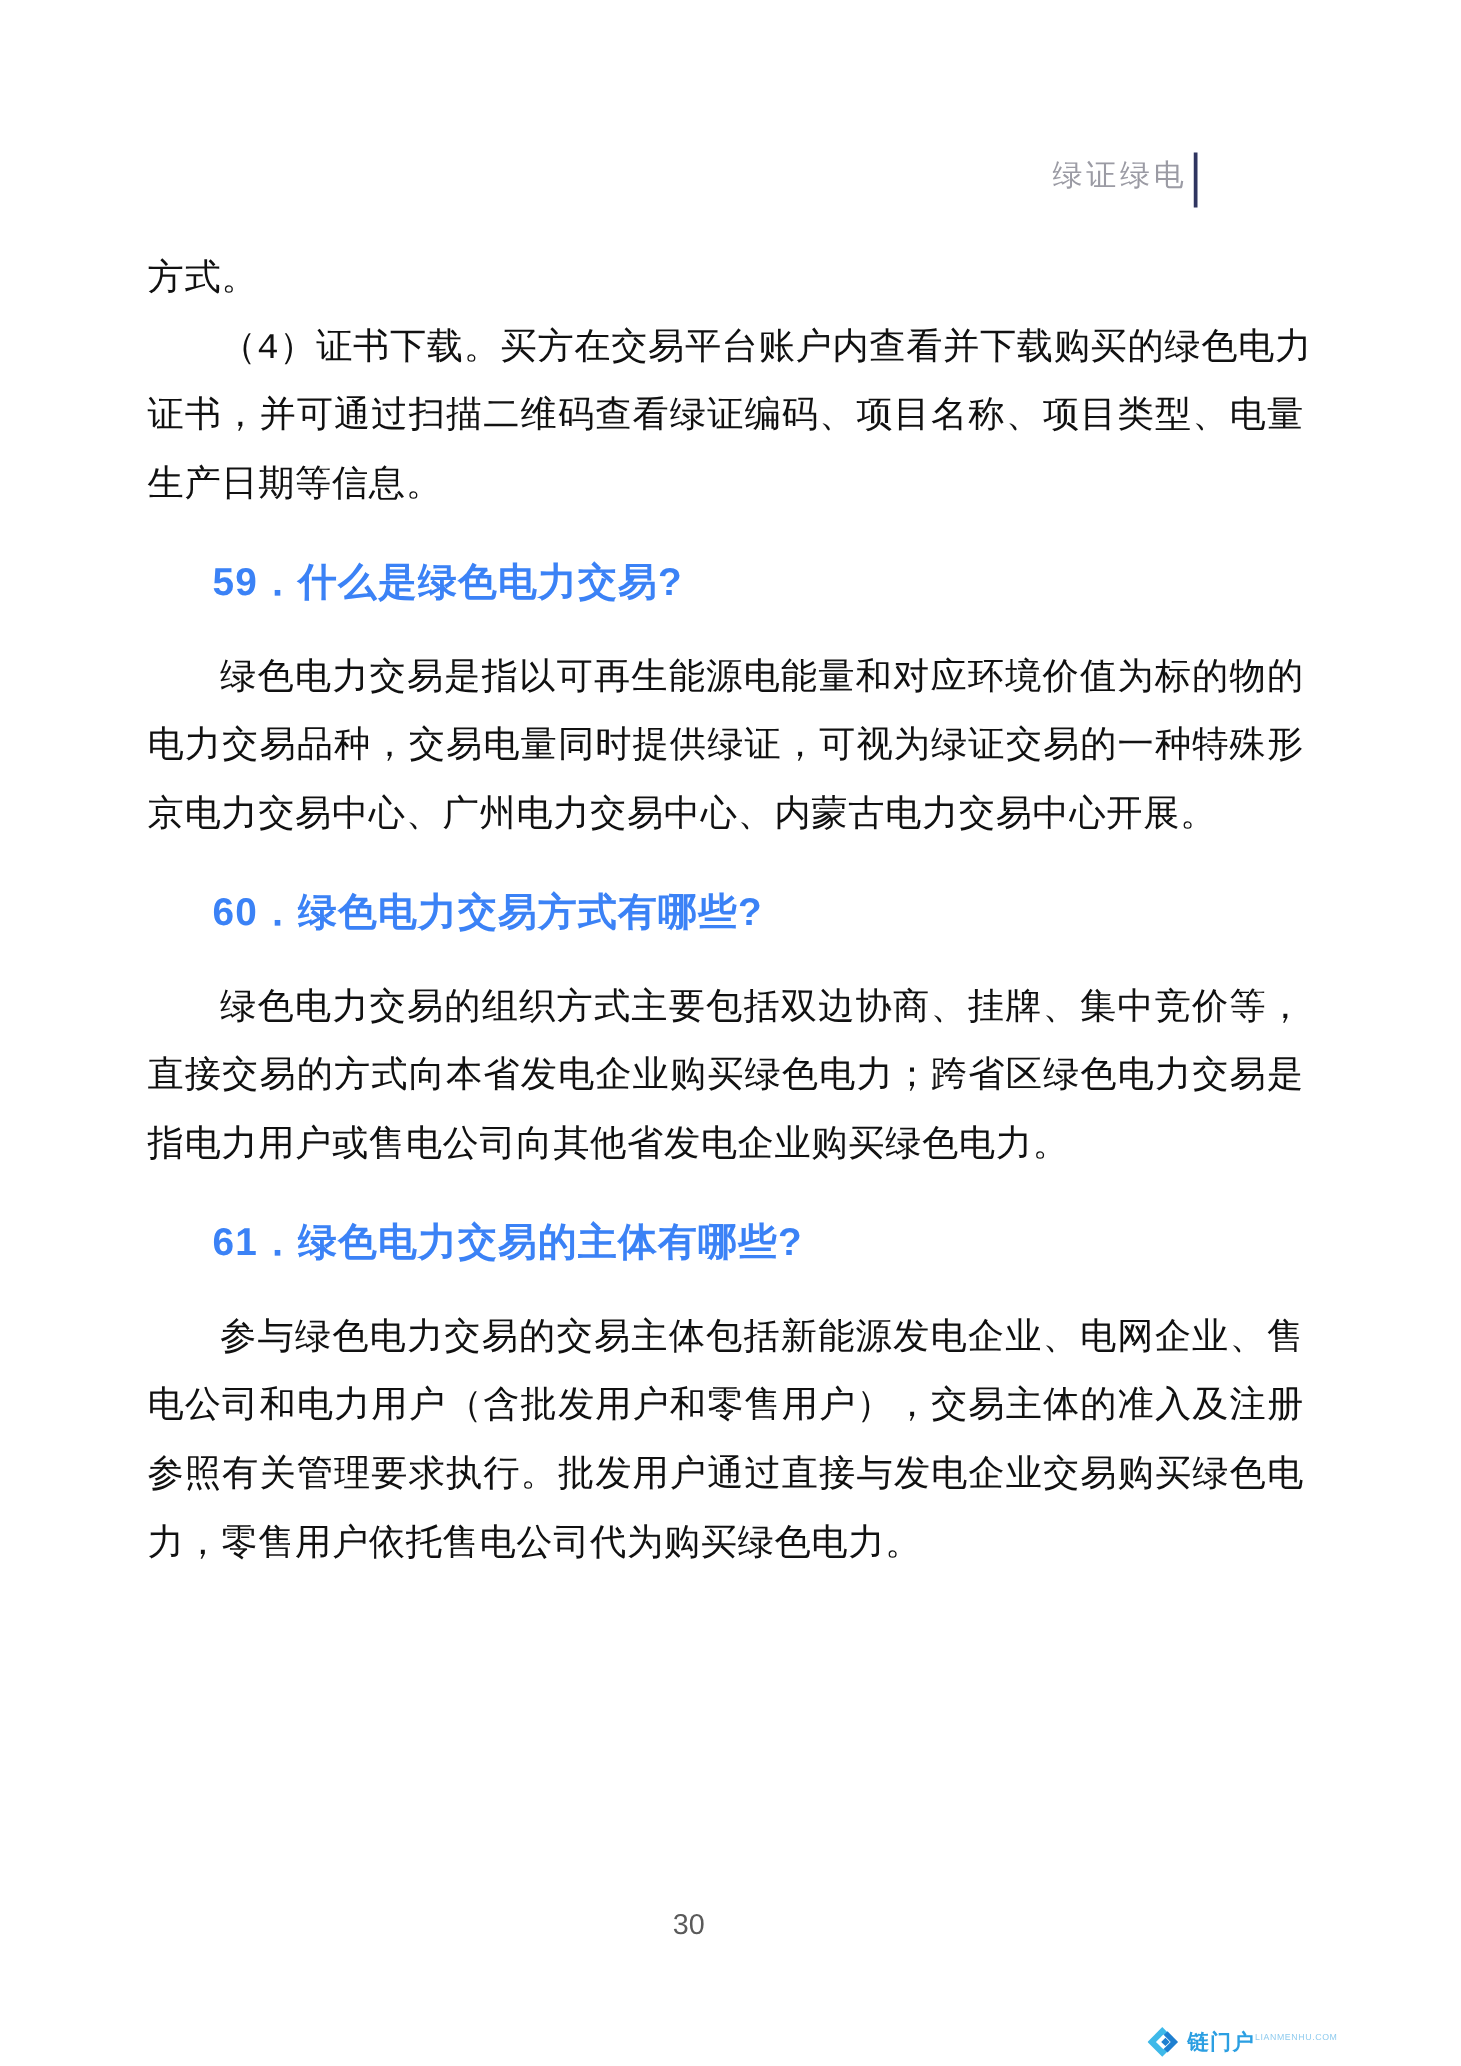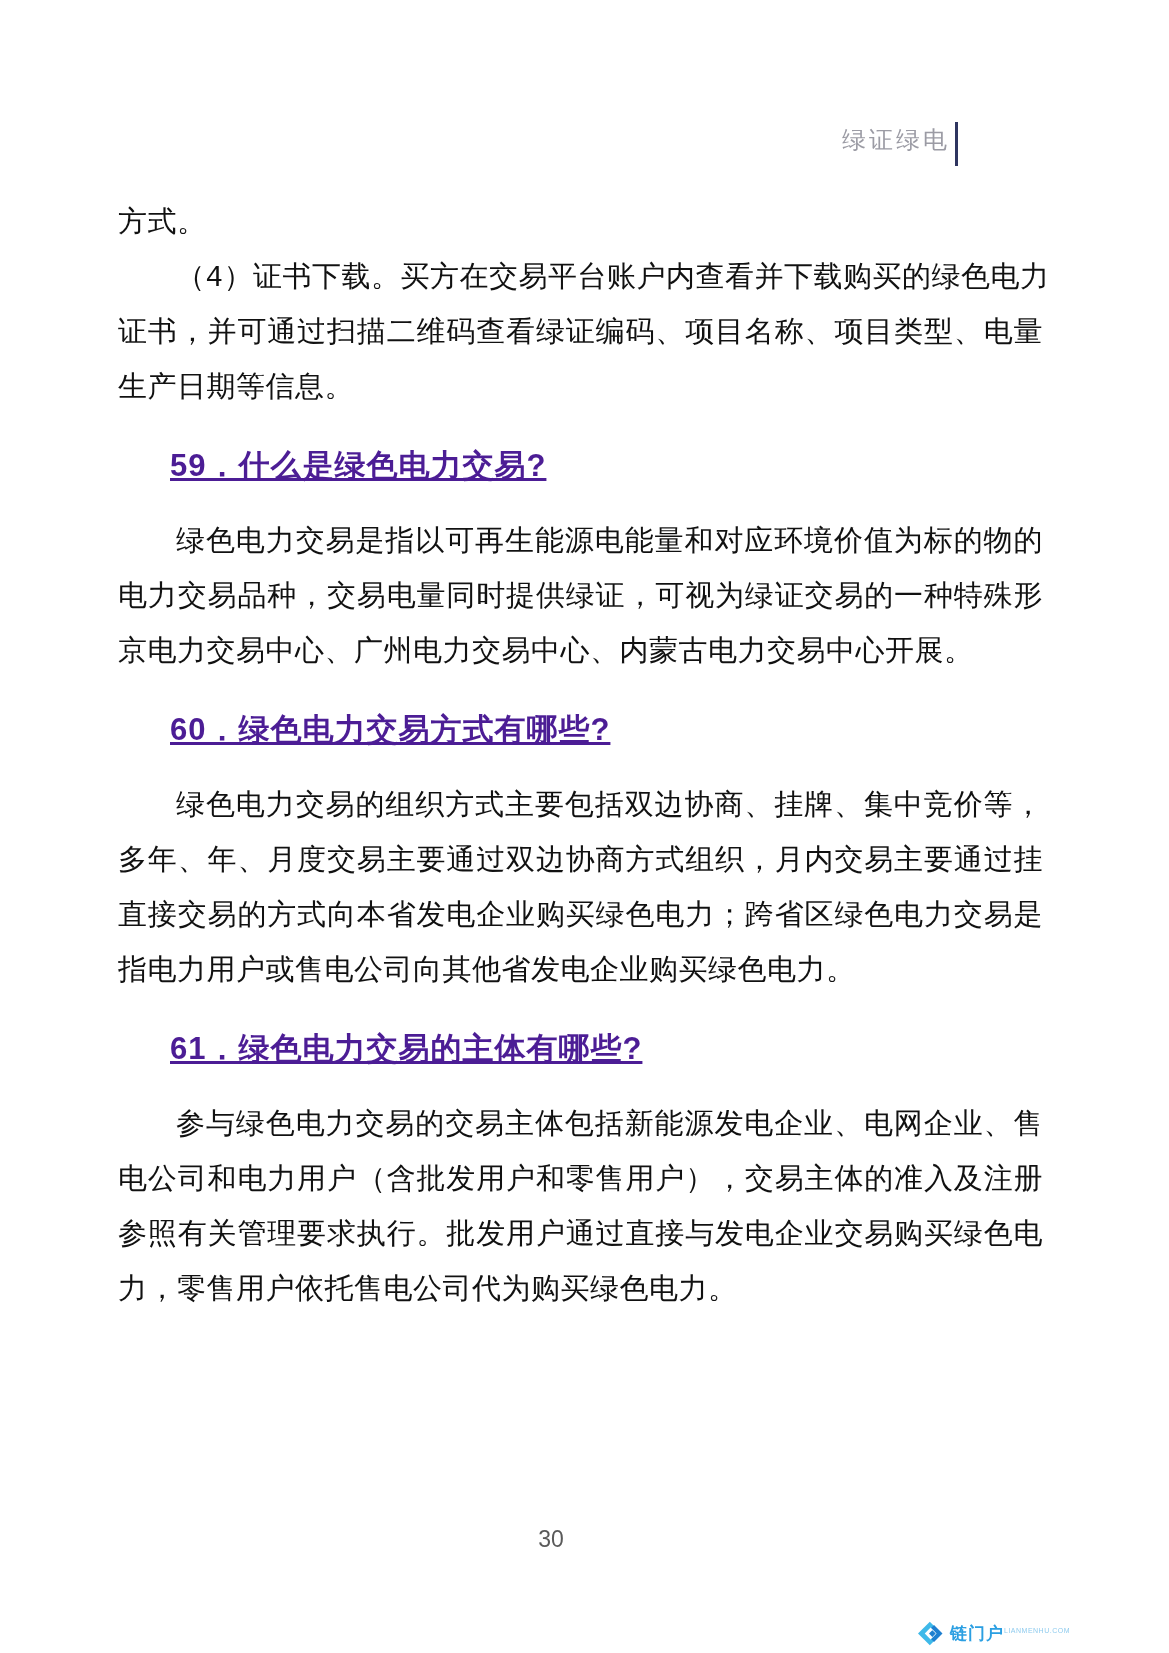--- a/index.html
+++ b/index.html
@@ -33,23 +33,22 @@
     text-align-last:justify;
     white-space:nowrap;
     font-family:Liberation Mono, monospace;
   }
   .ln.last { text-align:left; text-align-last:left; }
   .ln.indent { text-indent:58px; }
   .qhead {
     margin:22px 0 22px 52px;
     font-size:31px; font-weight:bold;
     line-height:55px;
-    color:#4c1d95;
+    color:#3b82f6;
     letter-spacing:1px;
-    text-decoration:underline;
   }
   
   .page-number {
     position:absolute; top:1526px; left:0; width:1102px;
     text-align:center;
     font-size:23px; color:#5a5a5a;
   }
   .logo {
     position:absolute; right:12px; bottom:6px;
     display:flex; align-items:center; gap:5px;
@@ -79,21 +78,20 @@
     <div class="ln">证书，并可通过扫描二维码查看绿证编码、项目名称、项目类型、电量</div>
     <div class="ln last">生产日期等信息。</div>
 
     <h2 class="qhead">59．什么是绿色电力交易?</h2>
     <div class="ln indent">绿色电力交易是指以可再生能源电能量和对应环境价值为标的物的</div>
     <div class="ln">电力交易品种，交易电量同时提供绿证，可视为绿证交易的一种特殊形</div>
     <div class="ln last">京电力交易中心、广州电力交易中心、内蒙古电力交易中心开展。</div>
 
     <h2 class="qhead">60．绿色电力交易方式有哪些?</h2>
     <div class="ln indent">绿色电力交易的组织方式主要包括双边协商、挂牌、集中竞价等，</div>
-    <div class="ln">多年、年、月度交易主要通过双边协商方式组织，月内交易主要通过挂</div>
     <div class="ln">直接交易的方式向本省发电企业购买绿色电力；跨省区绿色电力交易是</div>
     <div class="ln last">指电力用户或售电公司向其他省发电企业购买绿色电力。</div>
 
     <h2 class="qhead">61．绿色电力交易的主体有哪些?</h2>
     <div class="ln indent">参与绿色电力交易的交易主体包括新能源发电企业、电网企业、售</div>
     <div class="ln">电公司和电力用户（含批发用户和零售用户），交易主体的准入及注册</div>
     <div class="ln">参照有关管理要求执行。批发用户通过直接与发电企业交易购买绿色电</div>
     <div class="ln last">力，零售用户依托售电公司代为购买绿色电力。</div>
 
   </main>

